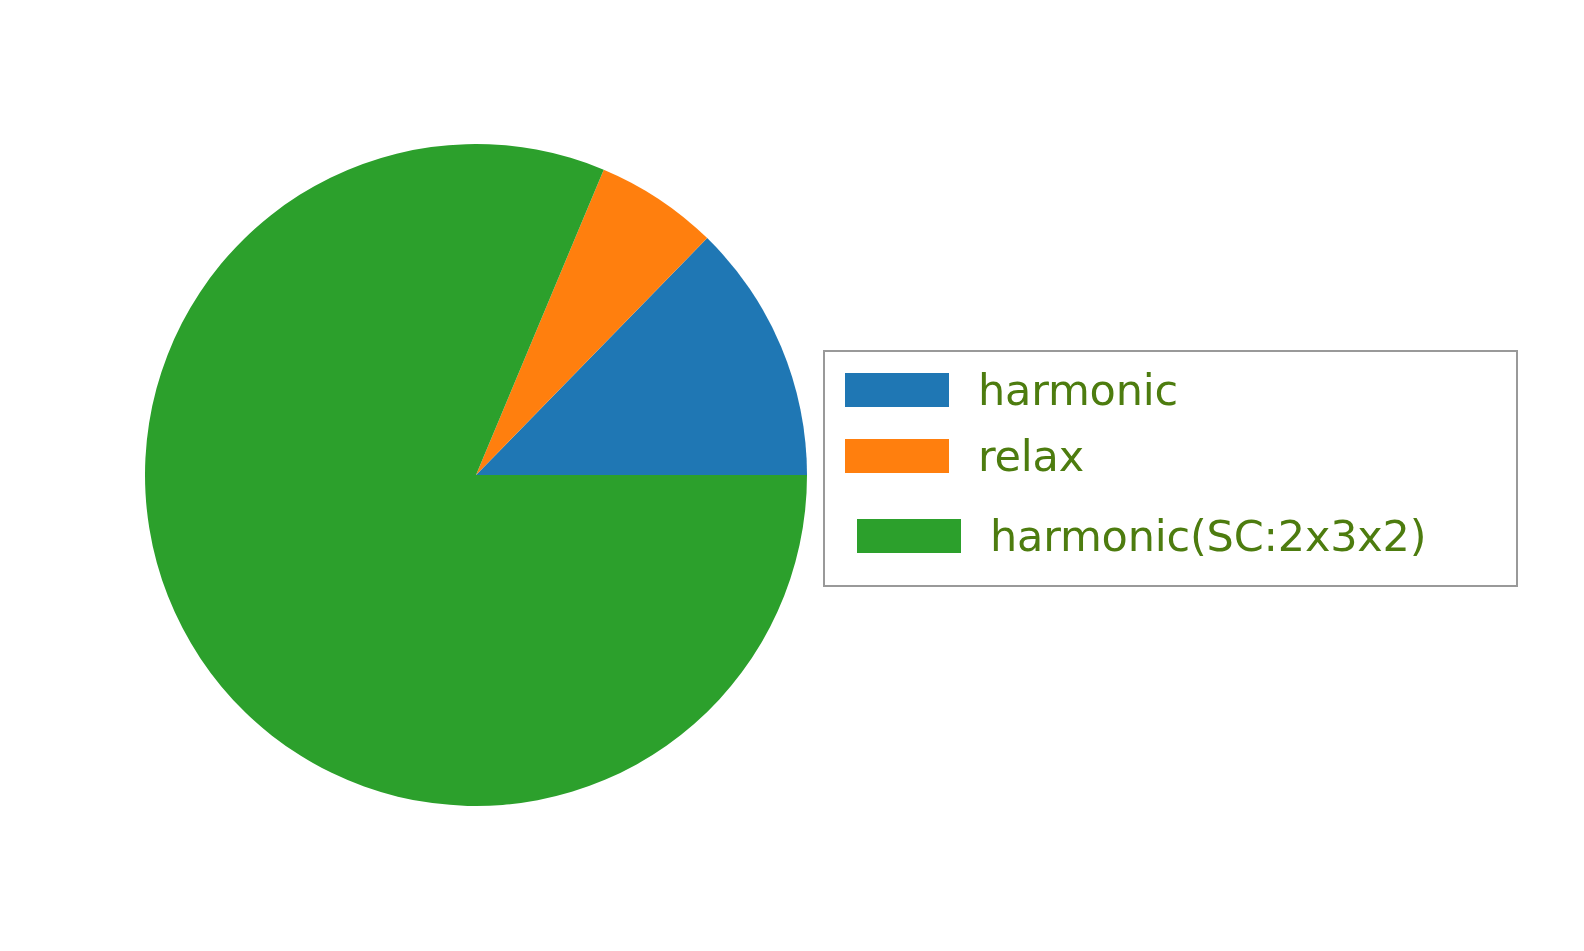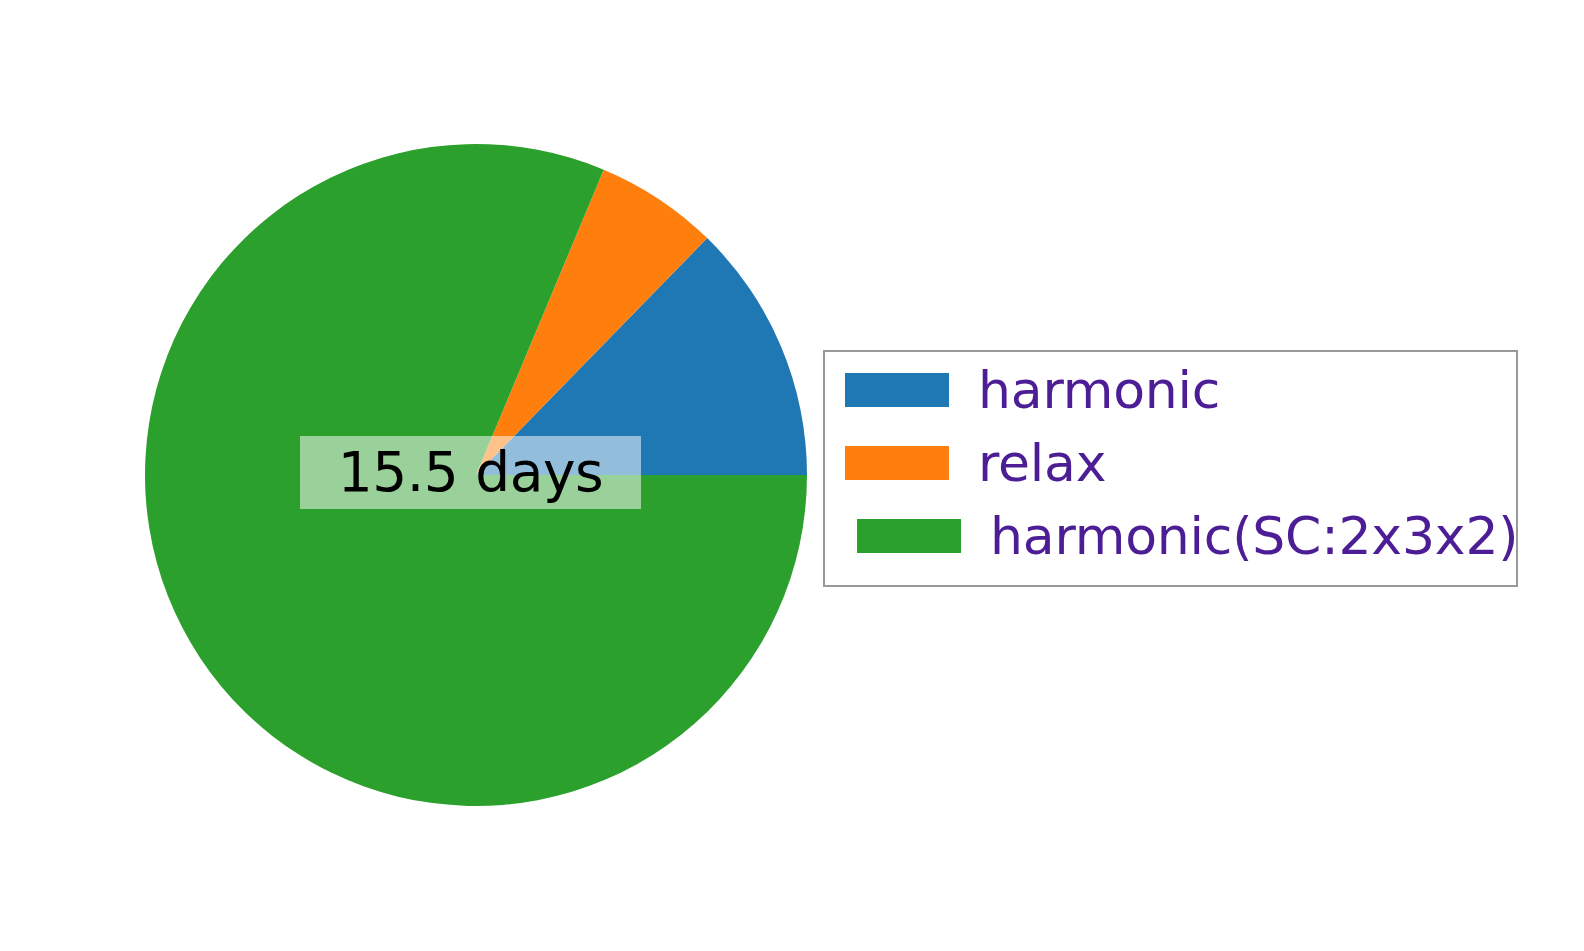--- a/index.html
+++ b/index.html
@@ -68,56 +68,53 @@
     padding: 0;
   }
   .legend-row {
     position: absolute;
     left: 20px;
     display: flex;
     align-items: center;
     height: 34px;
   }
   .legend-row.row-0 { top: 21px; }
-  .legend-row.row-1 { top: 94px; }
+  .legend-row.row-1 { top: 87px; }
   .legend-row.row-2 { top: 167px; margin-left: 12px; }
 
   .legend-swatch {
     width: 104px;
     height: 34px;
     flex: 0 0 auto;
   }
   .legend-text {
     margin-left: 29px;
     font-family: "DejaVu Sans", sans-serif;
-    font-size: 52px;
+    font-size: 43px;
     line-height: 1;
-    color: #4c1d95;
+    color: #4d7c0f;
     white-space: nowrap;
     letter-spacing: -0.2px;
   }
 </style>
 </head>
 <body>
 
 <div id="canvas">
 
   <div id="pie-wrap">
     <svg id="pie-svg" viewBox="0 0 662 662">
       <g id="pie-slices">
           <path d="M 331 331 L 662.000 331.000 A 331 331 0 0 0 562.175 94.106 Z" fill="#1f77b4" stroke="none"></path>
           <path d="M 331 331 L 562.175 94.106 A 331 331 0 0 0 458.735 25.640 Z" fill="#ff7f0e" stroke="none"></path>
           <path d="M 331 331 L 458.735 25.640 A 331 331 0 1 0 662.000 331.000 Z" fill="#2ca02c" stroke="none"></path>
         </g>
     </svg>
   </div>
 
-  <div id="center-label">
-    <span id="center-label-text">15.5 days</span>
-  </div>
 
   <div id="legend">
 
     <div class="legend-row row-0">
       <span class="legend-swatch" id="sw-0" style="background: rgb(31, 119, 180);"></span>
       <span class="legend-text">harmonic</span>
     </div>
 
     <div class="legend-row row-1">
       <span class="legend-swatch" id="sw-1" style="background: rgb(255, 127, 14);"></span>

